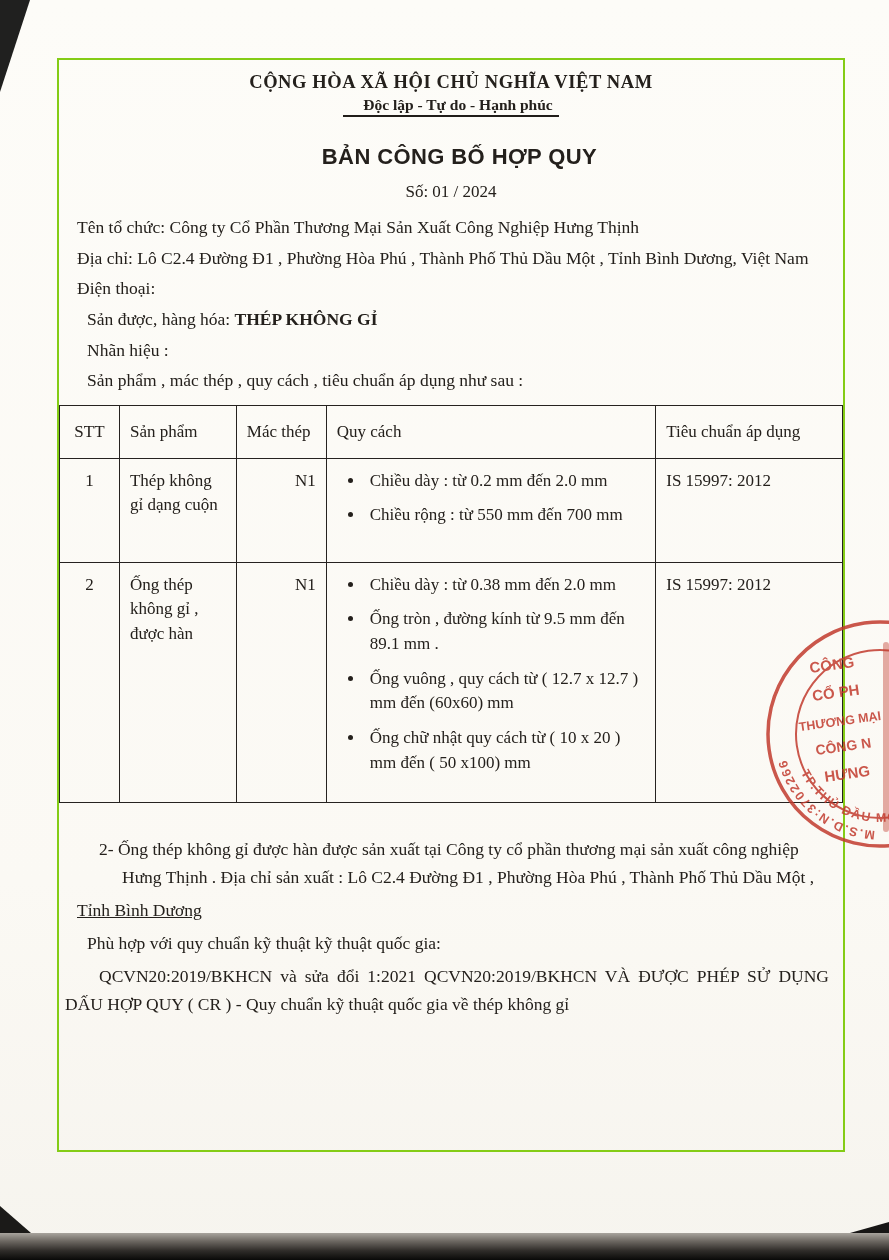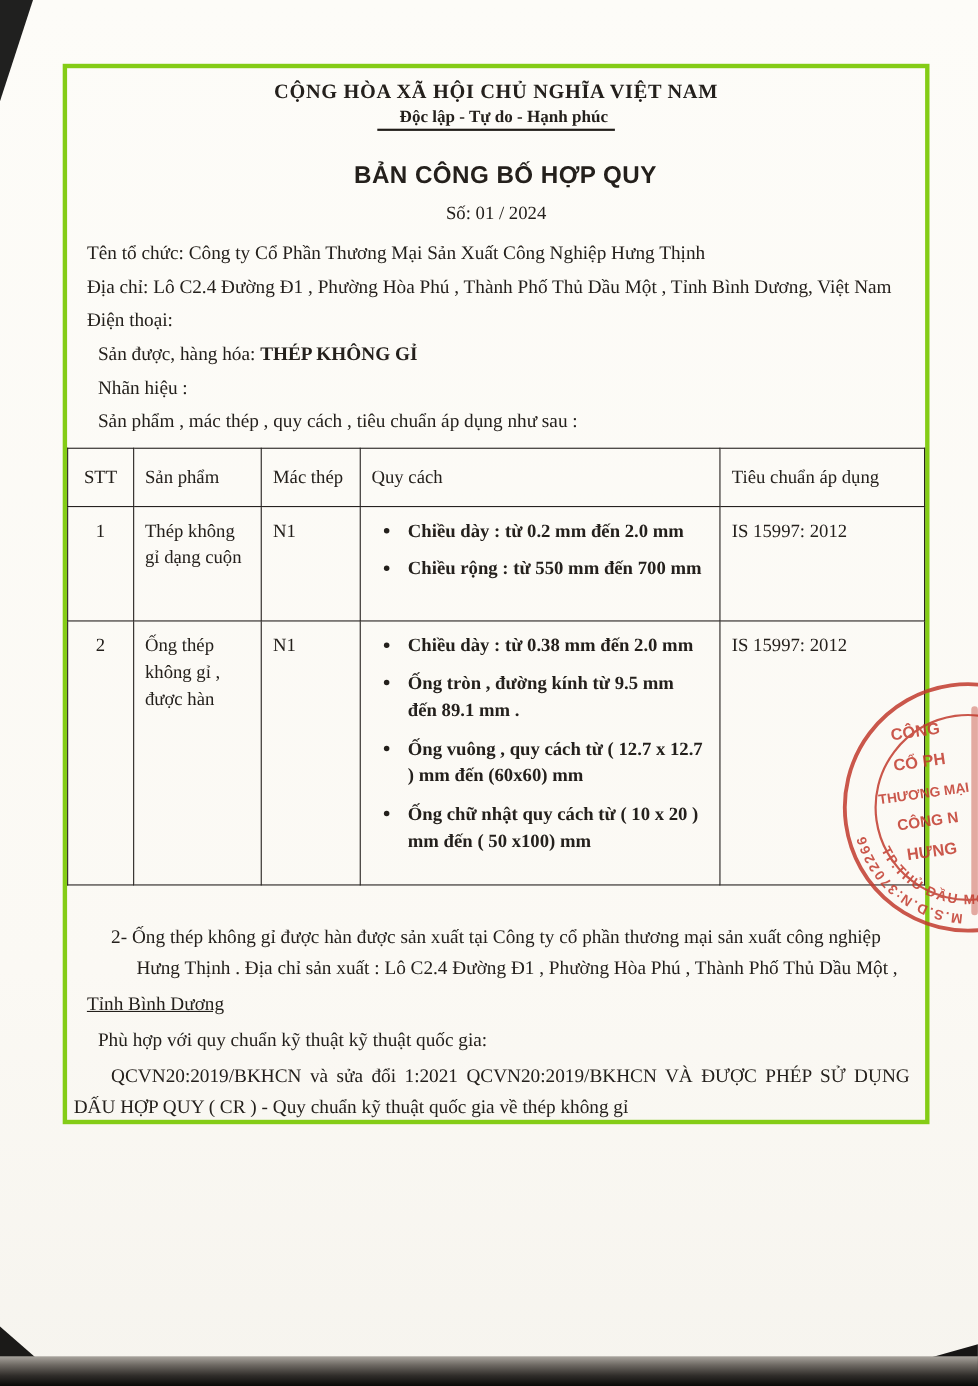--- a/index.html
+++ b/index.html
@@ -14,45 +14,45 @@
     border-top:92px solid #20201f;border-right:30px solid transparent;}
   .bottom-band{position:absolute;left:0;right:0;bottom:0;height:27px;
     background:linear-gradient(180deg,#a8a49d 0%,#6d6862 30%,#302d2a 65%,#090908 100%);}
   .bl-wedge{position:absolute;left:0;bottom:0;width:0;height:0;
     border-bottom:54px solid #1b1a18;border-right:62px solid transparent;}
   .br-wedge{position:absolute;right:0;bottom:0;width:0;height:0;
     border-bottom:38px solid #171615;border-left:135px solid transparent;}
   .edge-ink{position:absolute;left:883px;top:642px;width:6px;height:190px;
     background:var(--stamp-color,#c23b2e);opacity:.42;border-radius:3px;}
   
-  .frame{position:absolute;left:57px;top:58px;width:788px;height:964px;
-    border:4px solid #84cc16;box-sizing:border-box;}
+  .frame{position:absolute;left:57px;top:58px;width:788px;height:1094px;
+    border:2px solid #84cc16;box-sizing:border-box;}
   .nat-header{text-align:center;margin-top:12px;}
   .nh1{font-weight:700;font-size:18.5px;letter-spacing:.6px;}
   .nh2{font-weight:700;font-size:15.5px;margin-top:3px;}
   .nh2 span{border-bottom:2px solid #211d19;padding:0 6px 2px 20px;}
   .title{font-family:"Liberation Sans","DejaVu Sans",sans-serif;
     font-weight:700;font-size:22px;text-align:center;letter-spacing:.4px;
     margin:30px 0 0;padding-left:17px;}
   .doc-num{text-align:center;font-size:17px;margin-top:12px;}
   .info{margin:12px 14px 0 18px;font-size:17.5px;line-height:1.58;}
   .info p{margin:3px 0;}
   .info p.indent{text-indent:10px;}
   .info b{font-weight:700;}
   
   table.spec{width:100%;border-collapse:collapse;margin-top:10px;font-size:17px;}
   table.spec th,table.spec td{border:1.5px solid #262220;margin-top:27px;}
   table.spec th{font-weight:400;text-align:left;padding:8px 10px;height:36px;vertical-align:middle;}
   table.spec th.c-stt{text-align:center;padding:8px 4px;}
   table.spec td{vertical-align:top;padding:10px 10px;line-height:1.45;}
   table.spec td.c-stt{text-align:center;}
-  table.spec td.c-mac{text-align:left;}
+  table.spec td.c-mac{text-align:right;}
   table.spec td.c-qc{padding:8px 14px 8px 8px;}
   tr.r1{height:104px;} tr.r2{height:240px;}
-  ul.spec-list{margin:2px 0 0;padding-left:30px;font-weight:bold;}
+  ul.spec-list{margin:2px 0 0;padding-left:30px;}
   ul.spec-list li{padding-left:5px;margin-bottom:10px;}
   
   .notes{margin:32px 14px 0 6px;font-size:17.5px;line-height:1.6;}
   .notes p{margin:0;}
   .note1{padding-left:12px;text-indent:22px;margin-bottom:5px !important;}
   .note2{padding-left:57px;text-indent:-23px;}
   .province{padding-left:12px;margin-top:5px !important;text-decoration:underline;}
   .conf{padding-left:12px;text-indent:10px;margin-top:5px !important;}
   .reg{text-indent:34px;text-align:justify;margin-top:5px !important;}
   

